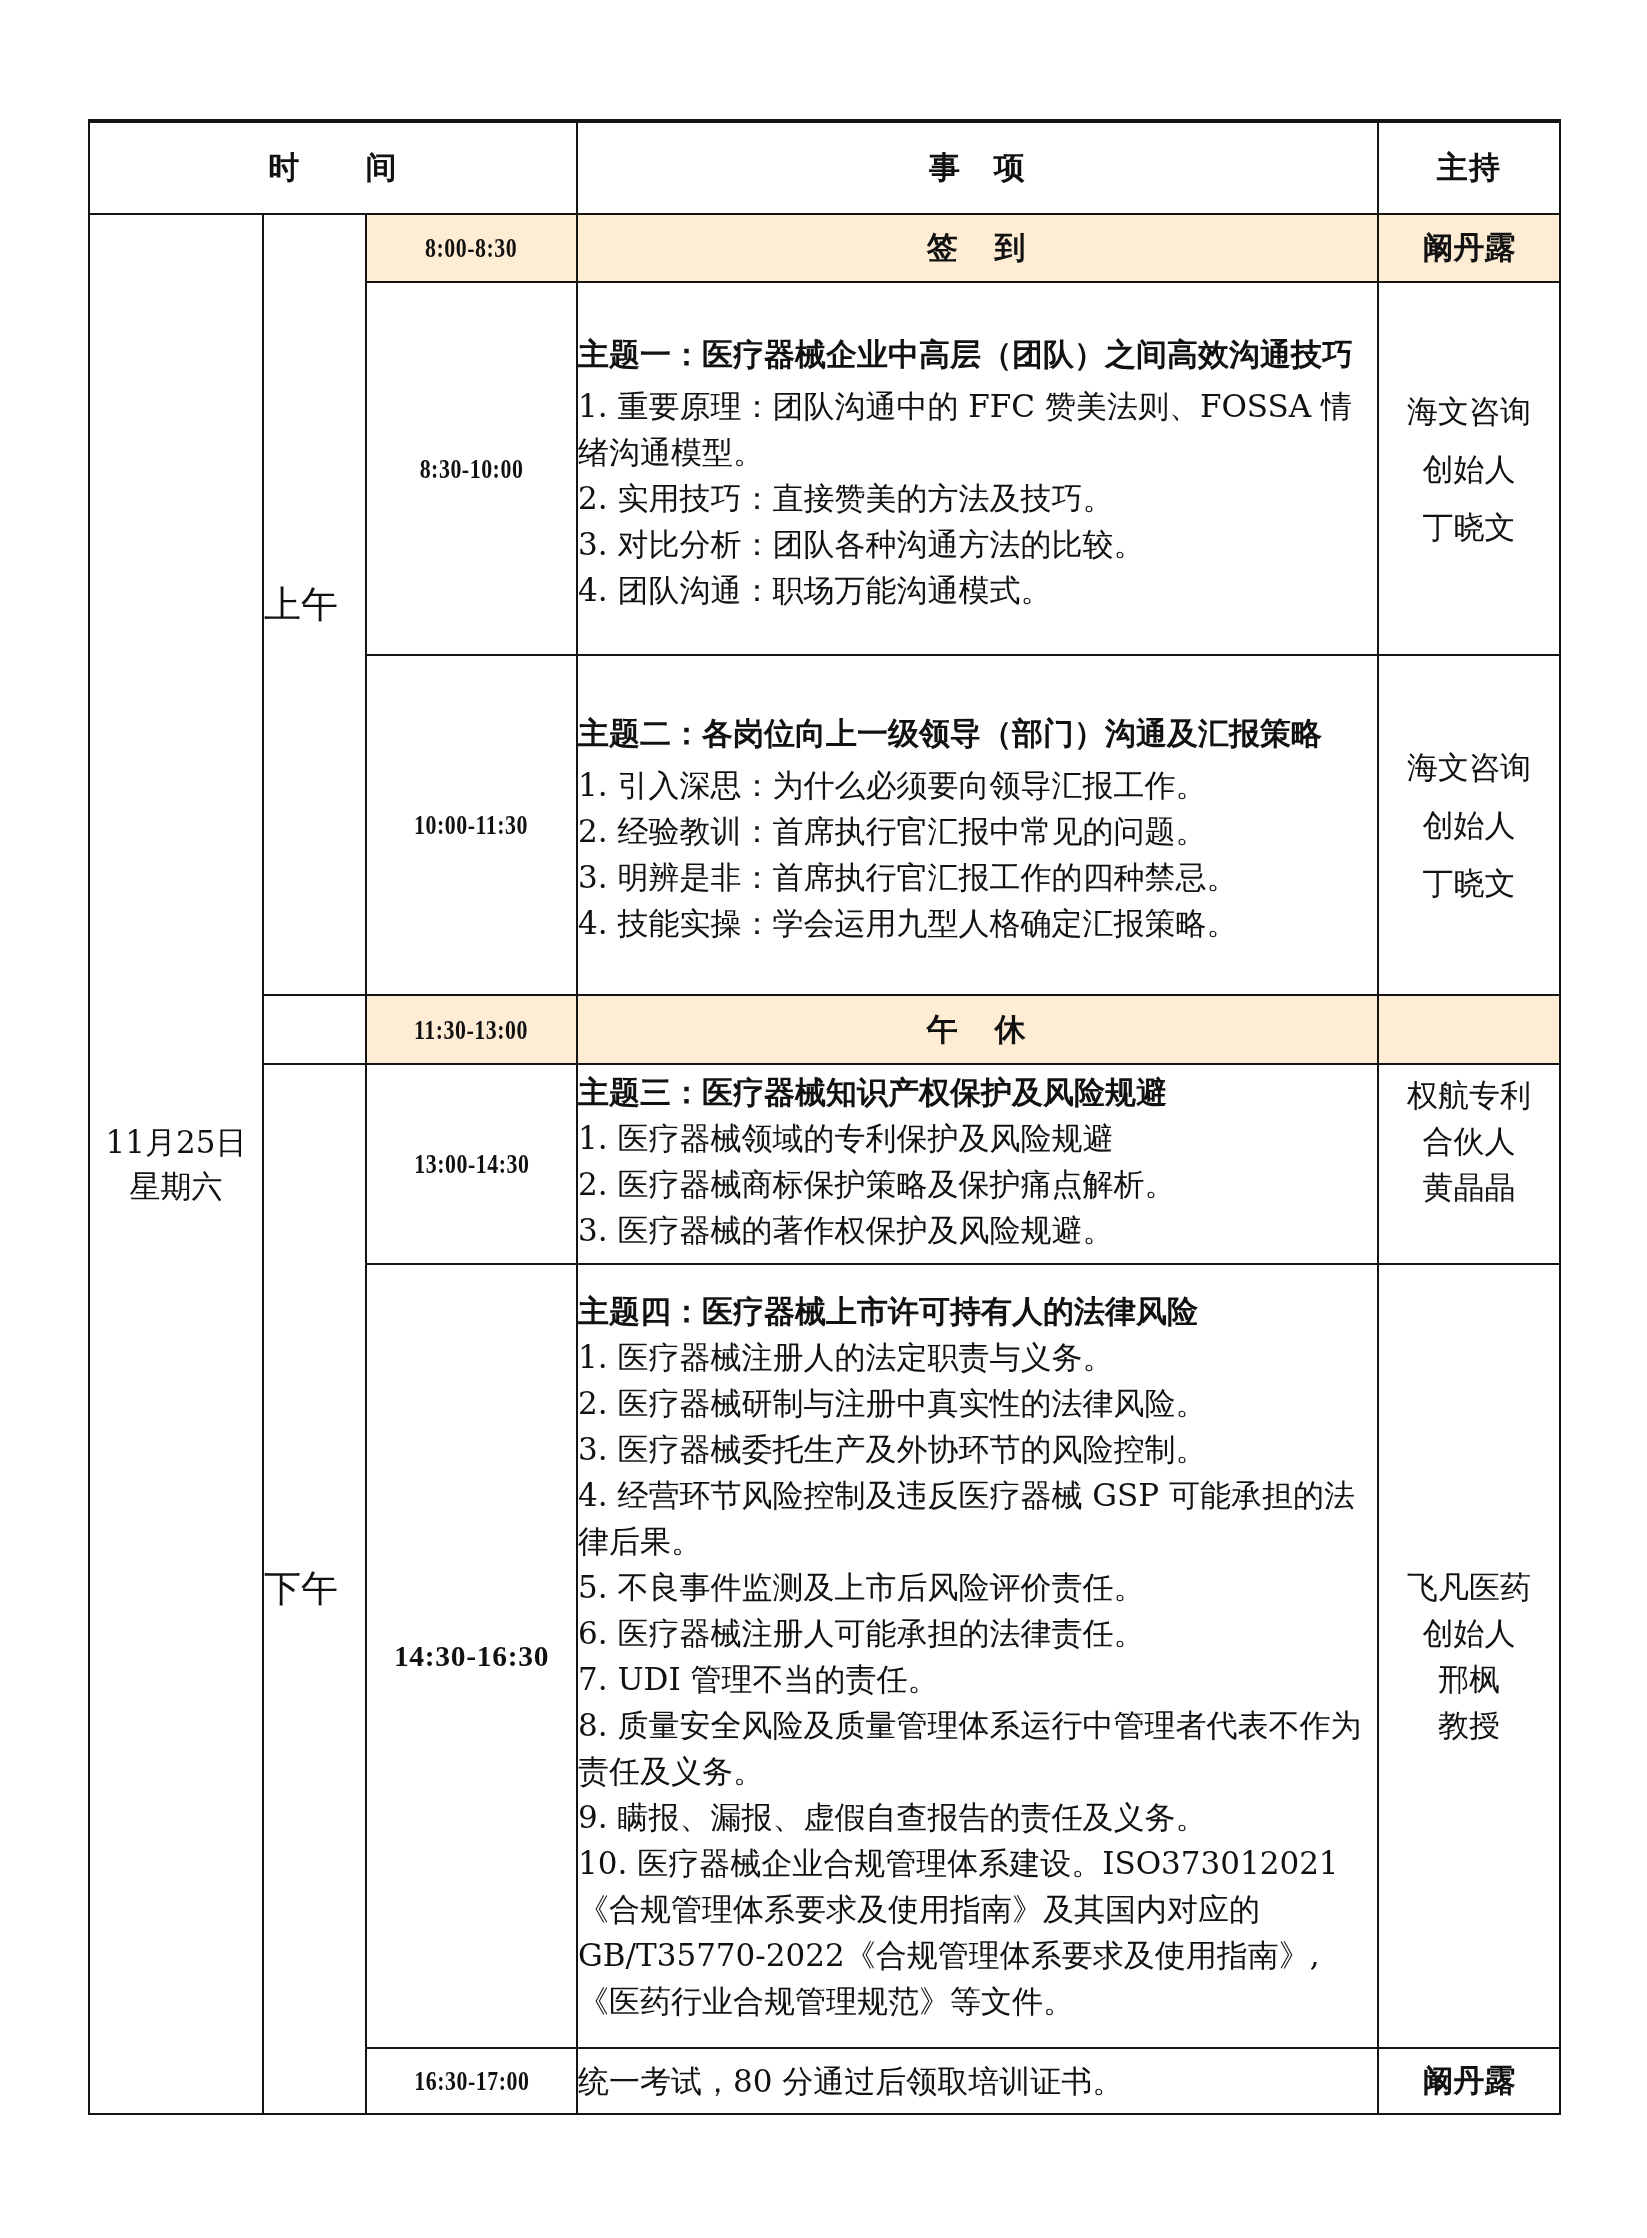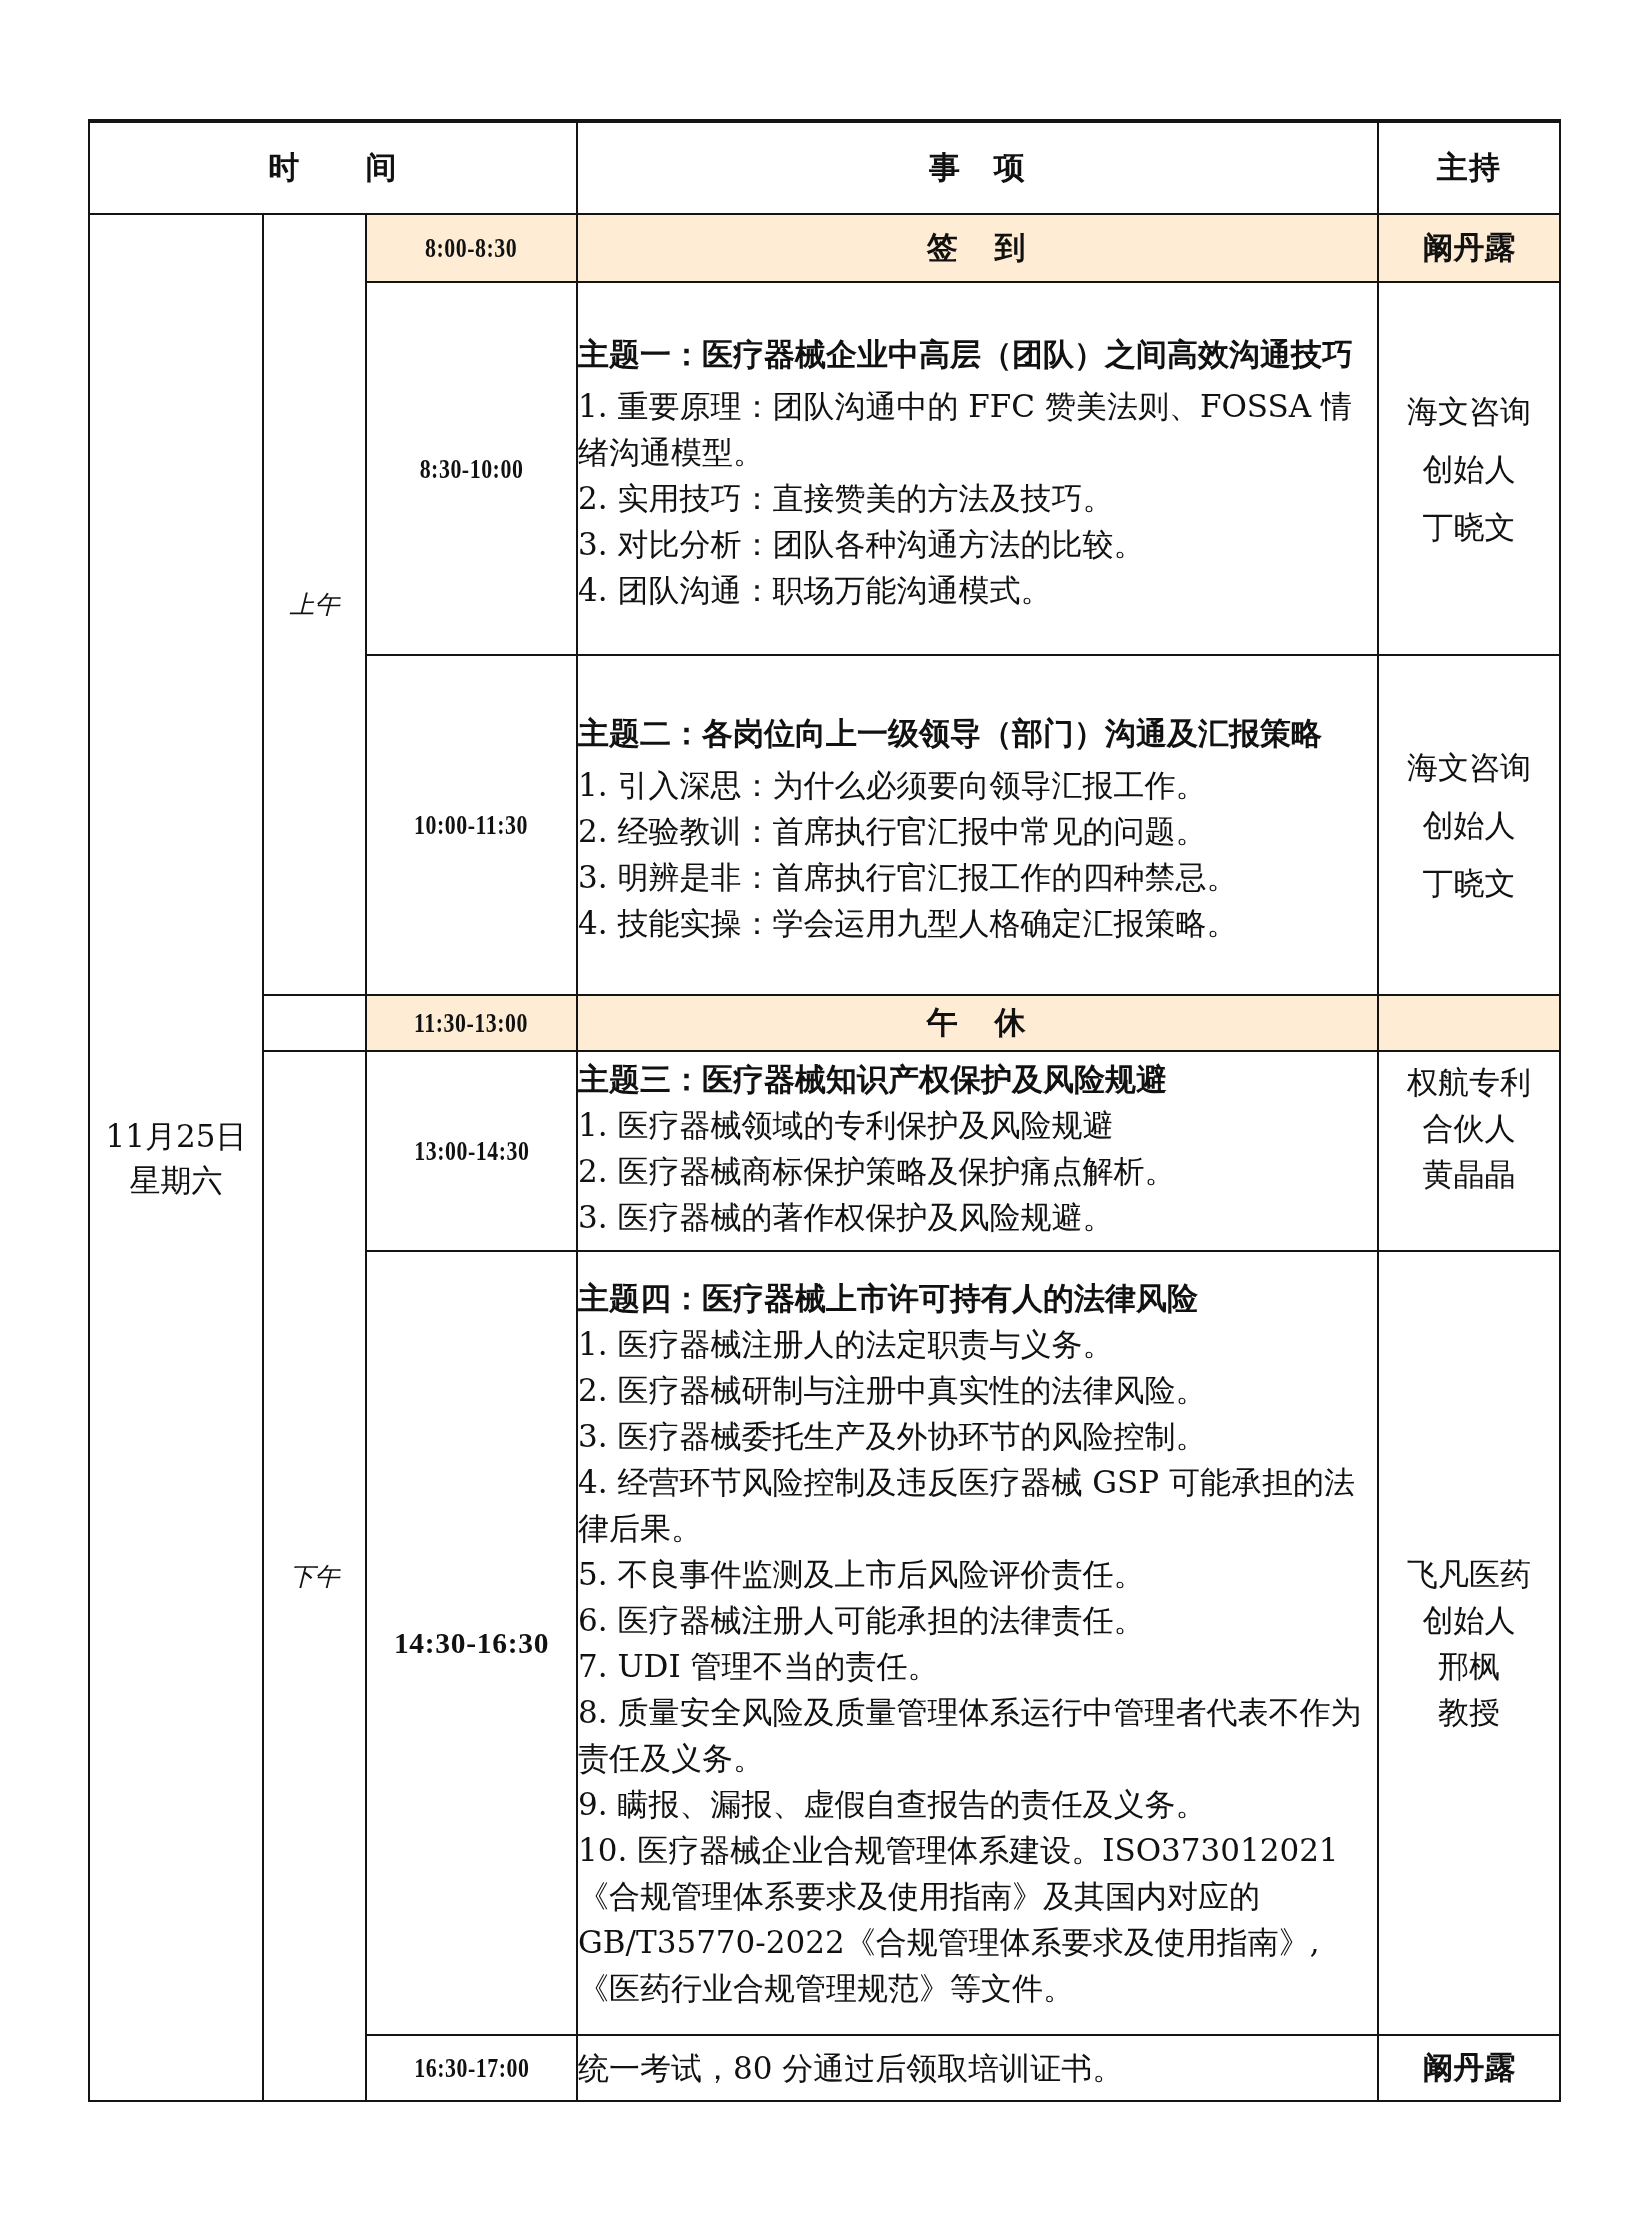--- a/index.html
+++ b/index.html
@@ -17,21 +17,21 @@
   .time.wide { transform:none; font-size:29.5px; }
   .cell-center { text-align:center;font-weight:bold; }
   .big { font-size:31px; }
   .content { padding:8.4px 12.6px 8.4px 17px; font-size:31px; line-height:46px; }
   .content .title { font-weight:bold; line-height:58px; }
   .content .title.tight { line-height:46px; }
   .content .item { }
   .host { text-align:center; font-size:31px; line-height:58px; }
   .host.small { line-height:46px; }
   .day { text-align:center; font-size:31px; line-height:44px; }
-  .period { text-align:center; font-size:25px;font-style:italic; }
+  .period { font-size:37px; }
 </style>
 </head>
 <body>
 
 <table class="sched">
   <colgroup>
     <col class="c1">
       <col class="c2">
       <col class="c3">
       <col class="c4">
@@ -81,21 +81,21 @@
       <div class="item">3.  明辨是非：首席执行官汇报工作的四种禁忌。</div>
       <div class="item">4.  技能实操：学会运用九型人格确定汇报策略。</div>
     </td>
     <td class="host">
       <div>海文咨询</div>
       <div>创始人</div>
       <div>丁晓文</div>
     </td>
   </tr>
 
-  <tr style="height:56px">
+  <tr style="height:69px">
     <td></td>
     <td class="hl cell-center"><span class="time">11:30-13:00</span></td>
     <td class="hl cell-center big" style="letter-spacing:2.8px">午　休</td>
     <td class="hl cell-center big"></td>
   </tr>
 
   <tr style="height:200px">
     <td rowspan="3" class="period">下午</td>
     <td class="cell-center"><span class="time">13:00-14:30</span></td>
     <td class="content" style="padding-top:0;padding-bottom:7px">

